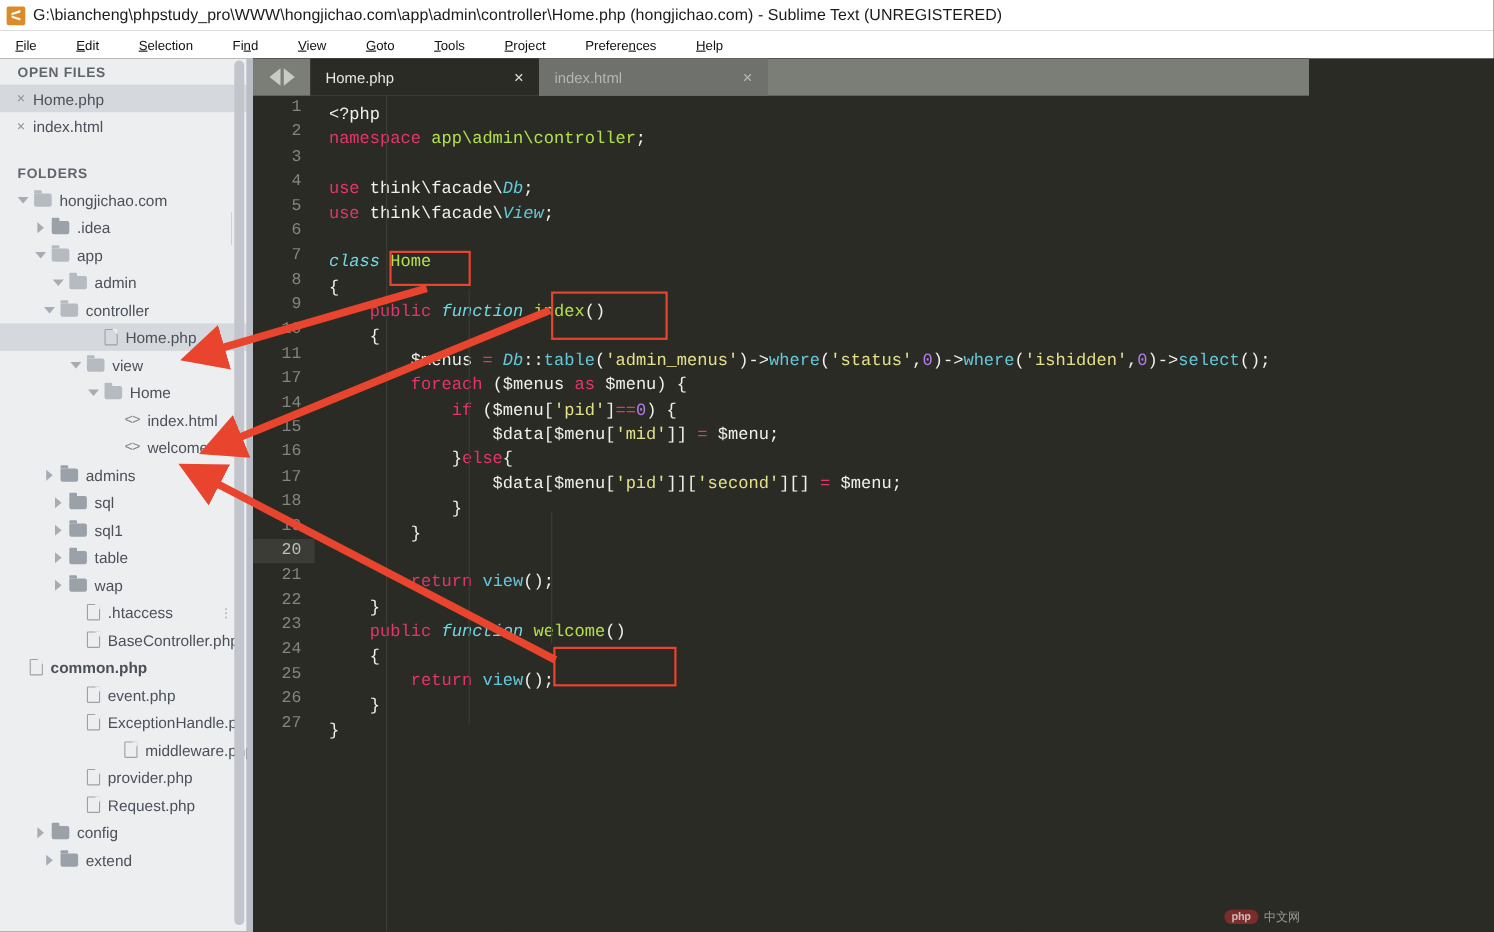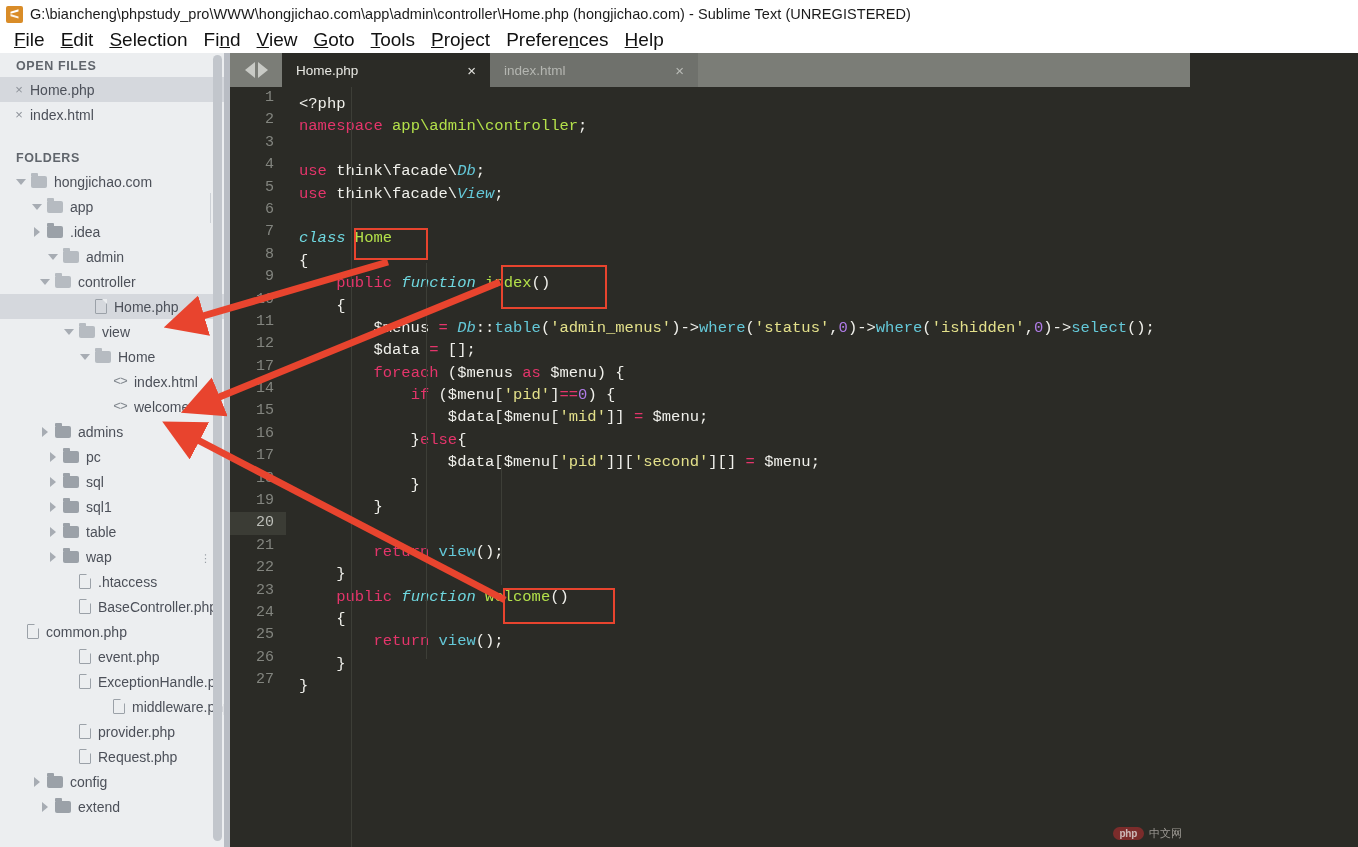--- a/index.html
+++ b/index.html
@@ -30,24 +30,25 @@
   .titlebar-text {
     font-size: 14.5px; color: #1b1b1b;
     white-space: nowrap;
     letter-spacing: 0.05px;
   }
 
   
   .menubar {
     height: 25px; width: 100%;
     background: #ffffff;
-    display: flex; align-items: flex-end;
+    display: flex; align-items: center;
     padding-left: 6px;
-    font-size: 19px;
+    font-size: 12px;
     color: #111;
+    gap: 20px;
   }
   .menu-item {
     padding: 2px 8px;
     white-space: nowrap;
     cursor: default;
   }
   .menu-item .u { text-decoration: underline; }
 
   
   .workspace {
@@ -361,28 +362,28 @@
       </div>
     <div style="height:18px"></div>
     <div class="sb-section">FOLDERS</div>
     <div id="foldertree">
         <div class="sb-row" style="padding-left: 16px;">
           <span class="tri tri-down"></span>
           <span class="folder-ic open"></span>
           <span>hongjichao.com</span>
         </div>
         <div class="sb-row" style="padding-left: 32px;">
+          <span class="tri tri-right"></span>
+          <span class="folder-ic"></span>
+          <span>.idea</span>
+        </div>
+        <div class="sb-row" style="padding-left: 32px;">
           <span class="tri tri-down"></span>
           <span class="folder-ic open"></span>
           <span>app</span>
-        </div>
-        <div class="sb-row" style="padding-left: 32px;">
-          <span class="tri tri-right"></span>
-          <span class="folder-ic"></span>
-          <span>.idea</span>
         </div>
         <div class="sb-row" style="padding-left: 48px;">
           <span class="tri tri-down"></span>
           <span class="folder-ic open"></span>
           <span>admin</span>
         </div>
         <div class="sb-row" style="padding-left: 40px;">
           <span class="tri tri-down"></span>
           <span class="folder-ic open"></span>
           <span>controller</span>
@@ -413,53 +414,48 @@
           <span>welcome.ht</span>
         </div>
         <div class="sb-row" style="padding-left: 40px;">
           <span class="tri tri-right"></span>
           <span class="folder-ic"></span>
           <span>admins</span>
         </div>
         <div class="sb-row" style="padding-left: 48px;">
           <span class="tri tri-right"></span>
           <span class="folder-ic"></span>
-          <span>pc</span>
+          <span>sql</span>
         </div>
         <div class="sb-row" style="padding-left: 48px;">
           <span class="tri tri-right"></span>
           <span class="folder-ic"></span>
-          <span>sql</span>
+          <span>sql1</span>
         </div>
         <div class="sb-row" style="padding-left: 48px;">
           <span class="tri tri-right"></span>
           <span class="folder-ic"></span>
-          <span>sql1</span>
+          <span>table</span>
         </div>
         <div class="sb-row" style="padding-left: 48px;">
           <span class="tri tri-right"></span>
           <span class="folder-ic"></span>
-          <span>table</span>
-        </div>
-        <div class="sb-row" style="padding-left: 48px;">
-          <span class="tri tri-right"></span>
-          <span class="folder-ic"></span>
           <span>wap</span>
         </div>
         <div class="sb-row" style="padding-left: 64px;">
           <span class="tri tri-none"></span>
           <span class="file-ic"></span>
           <span>.htaccess</span>
         </div>
         <div class="sb-row" style="padding-left: 64px;">
           <span class="tri tri-none"></span>
           <span class="file-ic"></span>
           <span>BaseController.php</span>
         </div>
-        <div class="sb-row" style="">
+        <div class="sb-row" style=" font-weight: bold;">
           <span class="tri tri-none"></span>
           <span class="file-ic"></span>
           <span>common.php</span>
         </div>
         <div class="sb-row" style="padding-left: 64px;">
           <span class="tri tri-none"></span>
           <span class="file-ic"></span>
           <span>event.php</span>
         </div>
         <div class="sb-row" style="padding-left: 64px;">
@@ -529,21 +525,20 @@
           <div class="coderow"><div class="gutter">2</div><div class="codetext"><span class="k-kw">namespace</span><span class="k-plain"> </span><span class="k-fn">app\admin\controller</span><span class="k-plain">;</span></div></div>
           <div class="coderow"><div class="gutter">3</div><div class="codetext"></div></div>
           <div class="coderow"><div class="gutter">4</div><div class="codetext"><span class="k-kw">use</span><span class="k-plain"> think\facade\</span><span class="k-meth it">Db</span><span class="k-plain">;</span></div></div>
           <div class="coderow"><div class="gutter">5</div><div class="codetext"><span class="k-kw">use</span><span class="k-plain"> think\facade\</span><span class="k-meth it">View</span><span class="k-plain">;</span></div></div>
           <div class="coderow"><div class="gutter">6</div><div class="codetext"></div></div>
           <div class="coderow"><div class="gutter">7</div><div class="codetext"><span class="k-cls it">class</span><span class="k-plain"> </span><span class="k-fn">Home</span></div></div>
           <div class="coderow"><div class="gutter">8</div><div class="codetext"><span class="k-plain">{</span></div></div>
           <div class="coderow"><div class="gutter">9</div><div class="codetext"><span class="k-plain">    </span><span class="k-kw">public</span><span class="k-plain"> </span><span class="k-cls it">function</span><span class="k-plain"> </span><span class="k-fn">index</span><span class="k-plain">()</span></div></div>
           <div class="coderow"><div class="gutter">10</div><div class="codetext"><span class="k-plain">    {</span></div></div>
           <div class="coderow"><div class="gutter">11</div><div class="codetext"><span class="k-plain">        $menus </span><span class="k-op">=</span><span class="k-plain"> </span><span class="k-meth it">Db</span><span class="k-plain">::</span><span class="k-meth">table</span><span class="k-plain">(</span><span class="k-str">'admin_menus'</span><span class="k-plain">)-&gt;</span><span class="k-meth">where</span><span class="k-plain">(</span><span class="k-str">'status'</span><span class="k-plain">,</span><span class="k-num">0</span><span class="k-plain">)-&gt;</span><span class="k-meth">where</span><span class="k-plain">(</span><span class="k-str">'ishidden'</span><span class="k-plain">,</span><span class="k-num">0</span><span class="k-plain">)-&gt;</span><span class="k-meth">select</span><span class="k-plain">();</span></div></div>
-          <div class="coderow"><div class="gutter">12</div><div class="codetext"><span class="k-plain">        $data </span><span class="k-op">=</span><span class="k-plain"> [];</span></div></div>
           <div class="coderow"><div class="gutter">17</div><div class="codetext"><span class="k-plain">        </span><span class="k-kw">foreach</span><span class="k-plain"> ($menus </span><span class="k-op">as</span><span class="k-plain"> $menu) {</span></div></div>
           <div class="coderow"><div class="gutter">14</div><div class="codetext"><span class="k-plain">            </span><span class="k-kw">if</span><span class="k-plain"> ($menu[</span><span class="k-str">'pid'</span><span class="k-plain">]</span><span class="k-op">==</span><span class="k-num">0</span><span class="k-plain">) {</span></div></div>
           <div class="coderow"><div class="gutter">15</div><div class="codetext"><span class="k-plain">                $data[$menu[</span><span class="k-str">'mid'</span><span class="k-plain">]] </span><span class="k-op">=</span><span class="k-plain"> $menu;</span></div></div>
           <div class="coderow"><div class="gutter">16</div><div class="codetext"><span class="k-plain">            }</span><span class="k-kw">else</span><span class="k-plain">{</span></div></div>
           <div class="coderow"><div class="gutter">17</div><div class="codetext"><span class="k-plain">                $data[$menu[</span><span class="k-str">'pid'</span><span class="k-plain">]][</span><span class="k-str">'second'</span><span class="k-plain">][] </span><span class="k-op">=</span><span class="k-plain"> $menu;</span></div></div>
           <div class="coderow"><div class="gutter">18</div><div class="codetext"><span class="k-plain">            }</span></div></div>
           <div class="coderow"><div class="gutter">19</div><div class="codetext"><span class="k-plain">        }</span></div></div>
           <div class="coderow active"><div class="gutter">20</div></div>
           <div class="coderow"><div class="gutter">21</div><div class="codetext"><span class="k-plain">        </span><span class="k-kw">return</span><span class="k-plain"> </span><span class="k-meth">view</span><span class="k-plain">();</span></div></div>
           <div class="coderow"><div class="gutter">22</div><div class="codetext"><span class="k-plain">    }</span></div></div>

